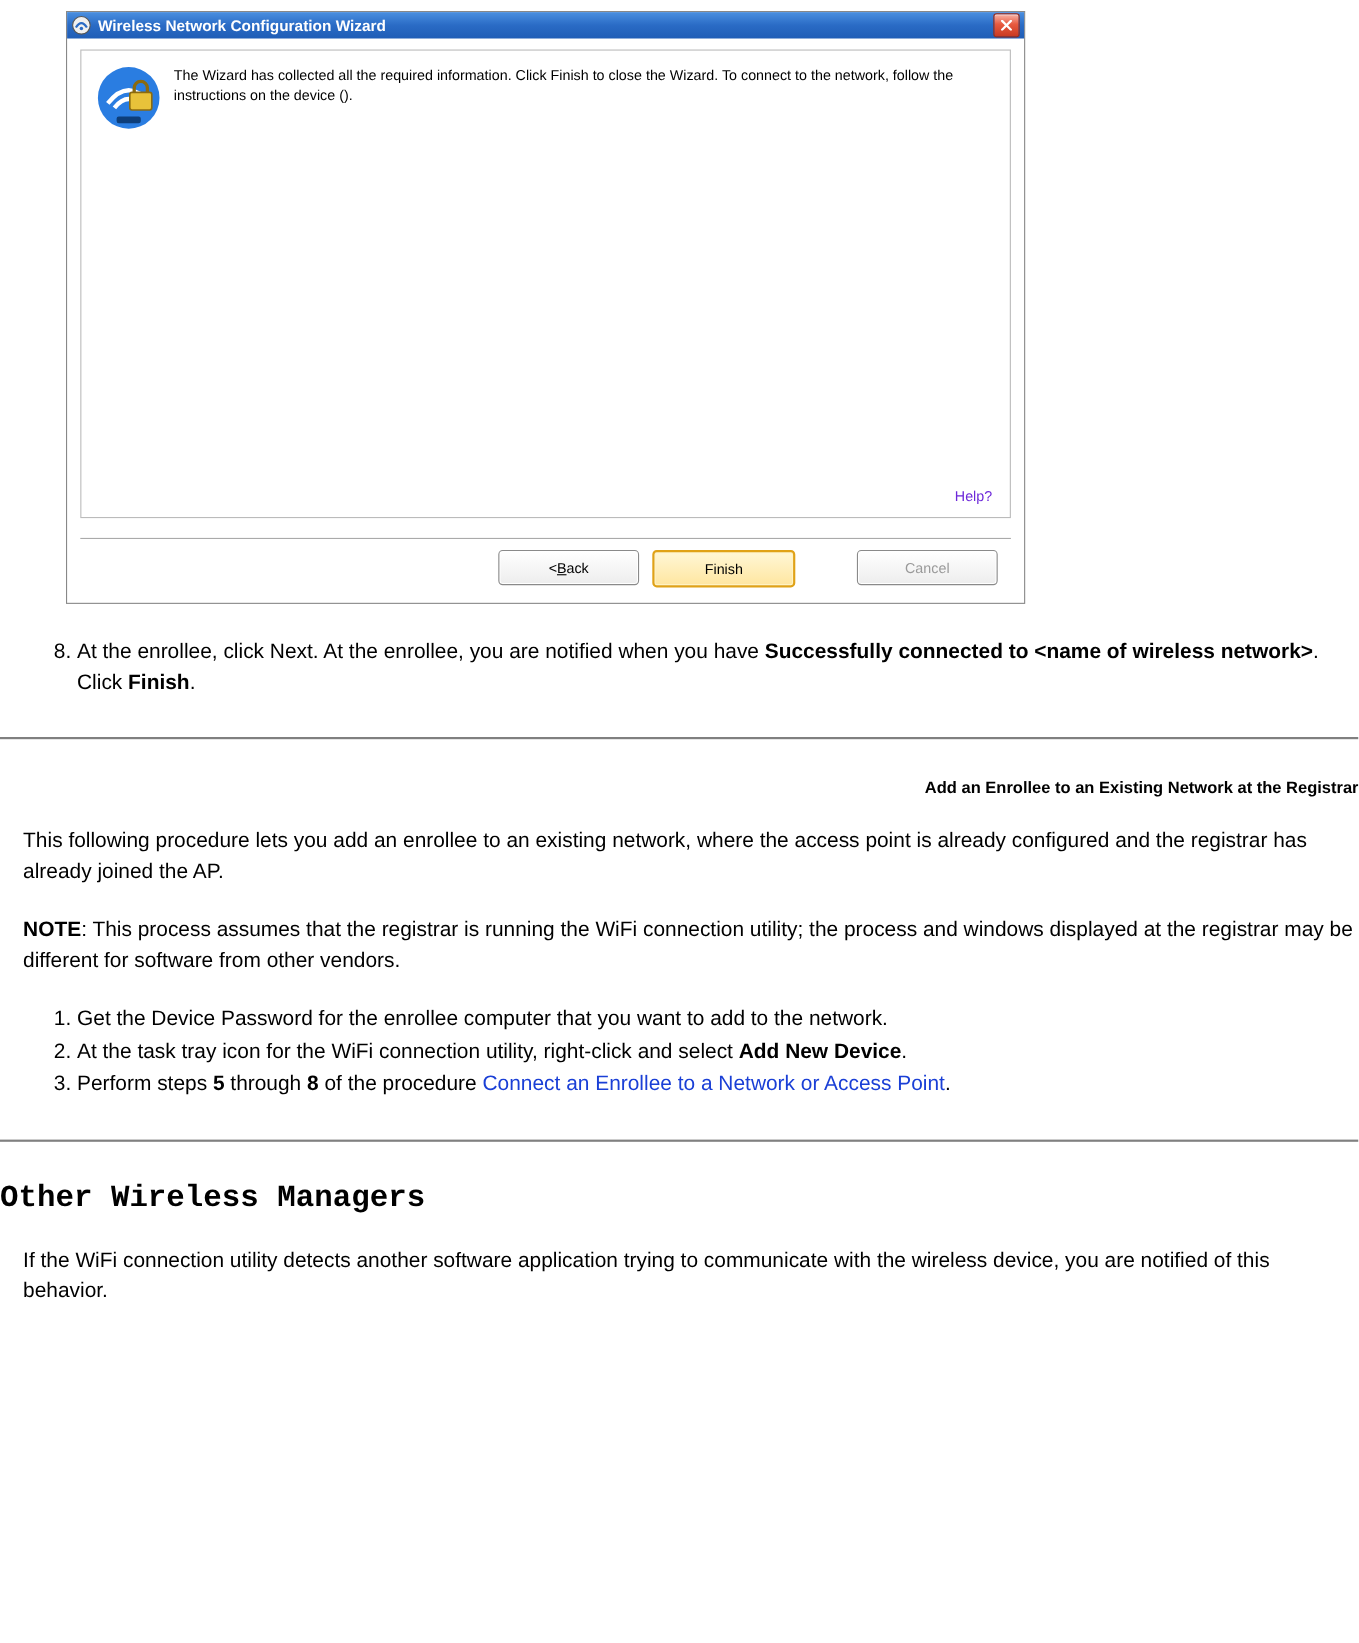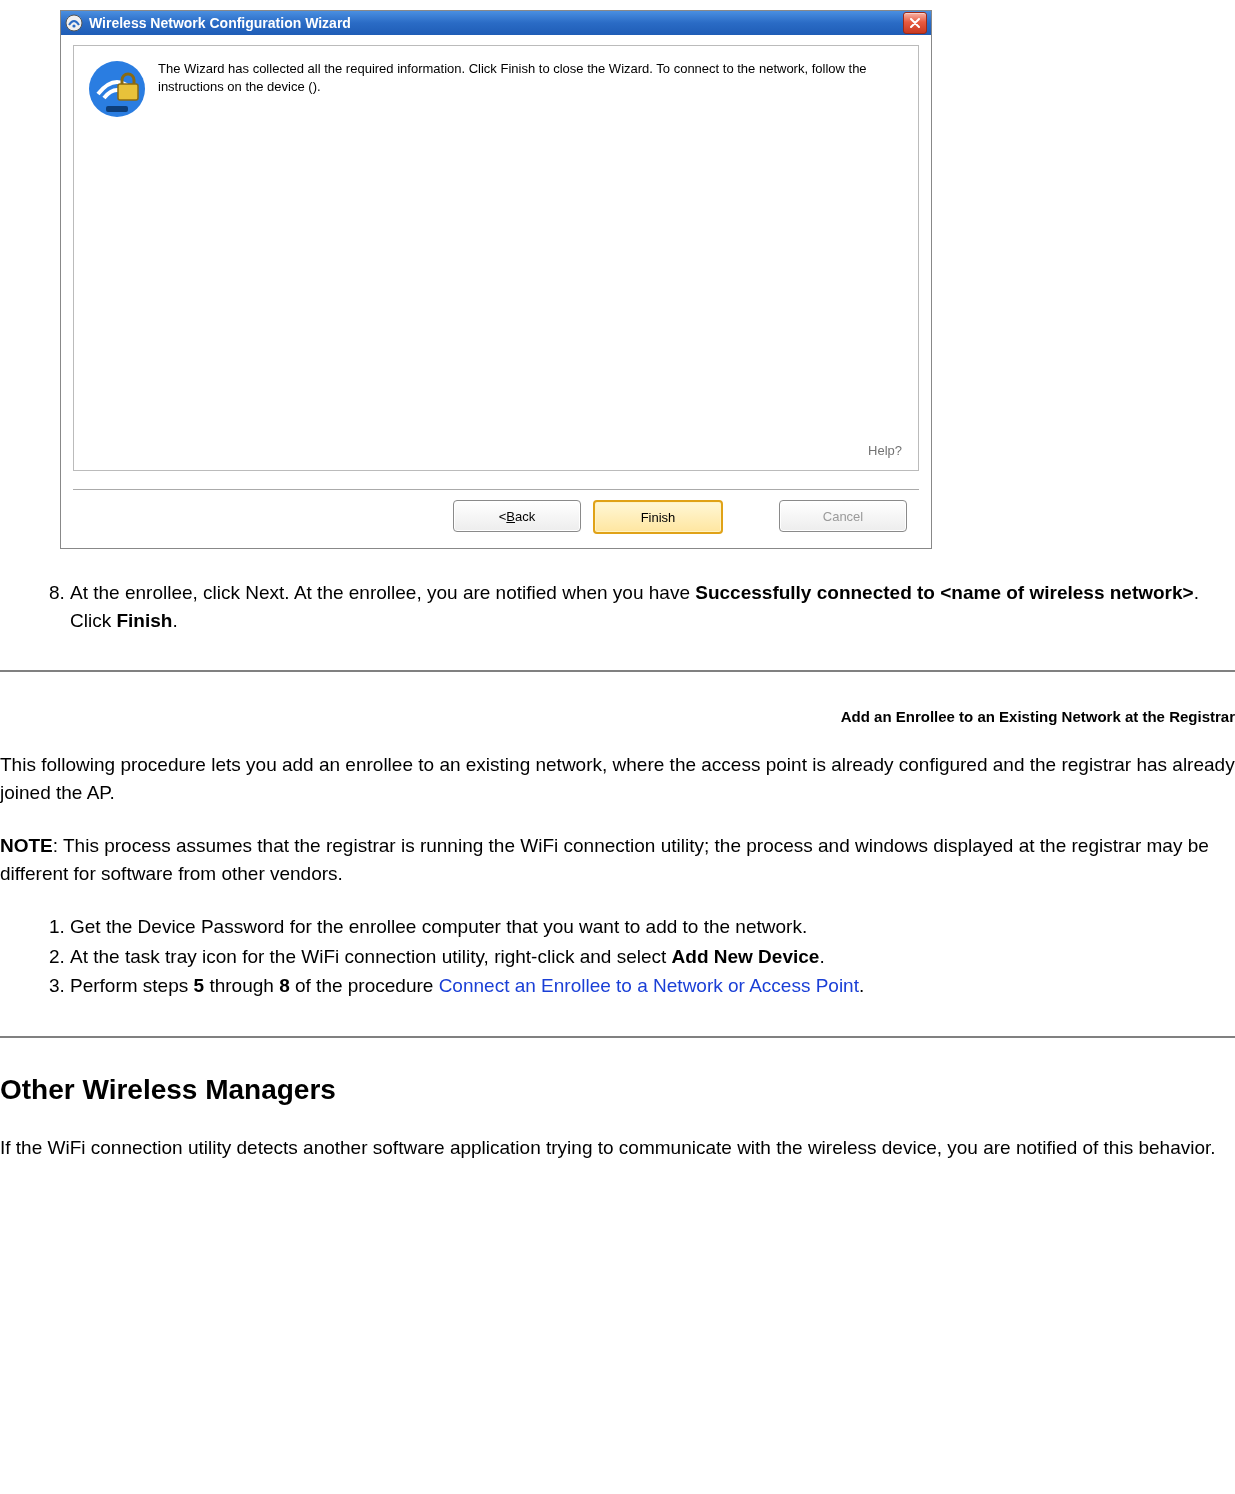--- a/index.html
+++ b/index.html
@@ -71,21 +71,21 @@
     flex-shrink: 0;
     margin-right: 12px;
   }
   .wizard-message {
     line-height: 1.35;
   }
   .help-link {
     position: absolute;
     right: 16px;
     bottom: 12px;
-    color: #737373;
+    color: #6d28d9;
     font-family: Tahoma, sans-serif;
     font-size: 13px;
     text-decoration: none;
   }
   .wizard-separator {
     border: none;
     border-top: 1px solid #aaa;
     margin: 6px 12px 0 12px;
   }
   .wizard-buttons {
@@ -129,24 +129,26 @@
   h3.section {
     font-size: 15px;
     font-weight: bold;
     margin: 0 0 26px 0;
     text-align: right;
   }
   h2.section {
     font-size: 28px;
     font-weight: bold;
     margin: 0 0 28px 0;
+    font-family: Liberation Mono, monospace;
   }
   p.body {
     margin: 0 0 26px 0;
     line-height: 1.45;
+    padding-left: 21px;
   }
   ol.inner {
     margin: 0 0 0 70px;
     padding: 0;
   }
   ol.inner > li { margin-bottom: 2px; line-height:1.45; }
   a.doclink { color: #1a3fd6; }
 </style>
 </head>
 <body>

